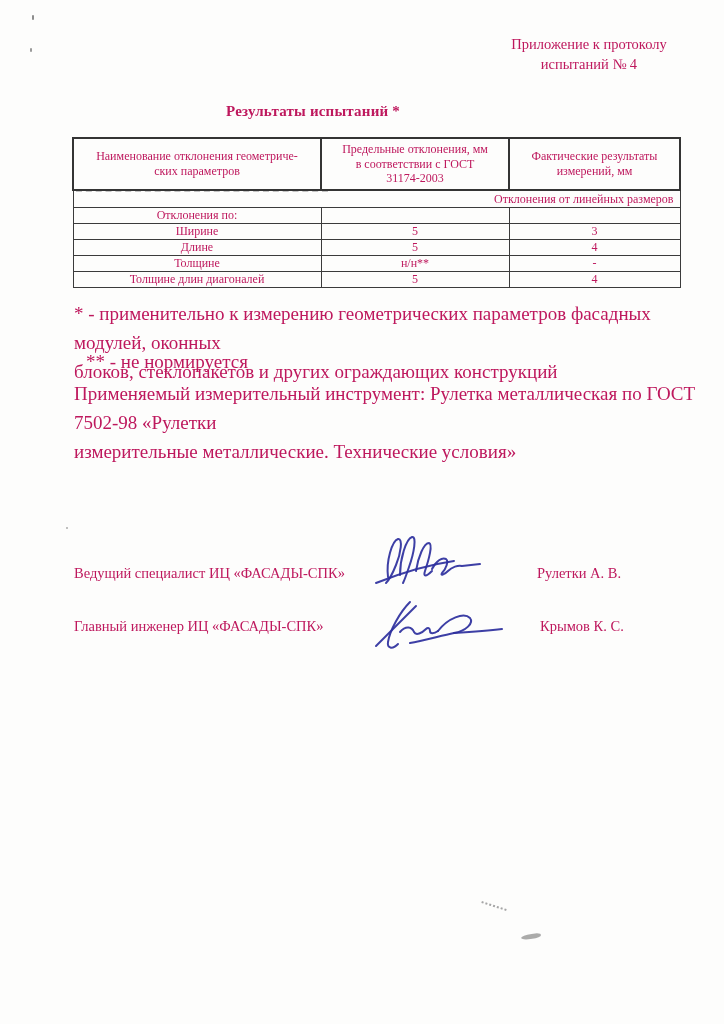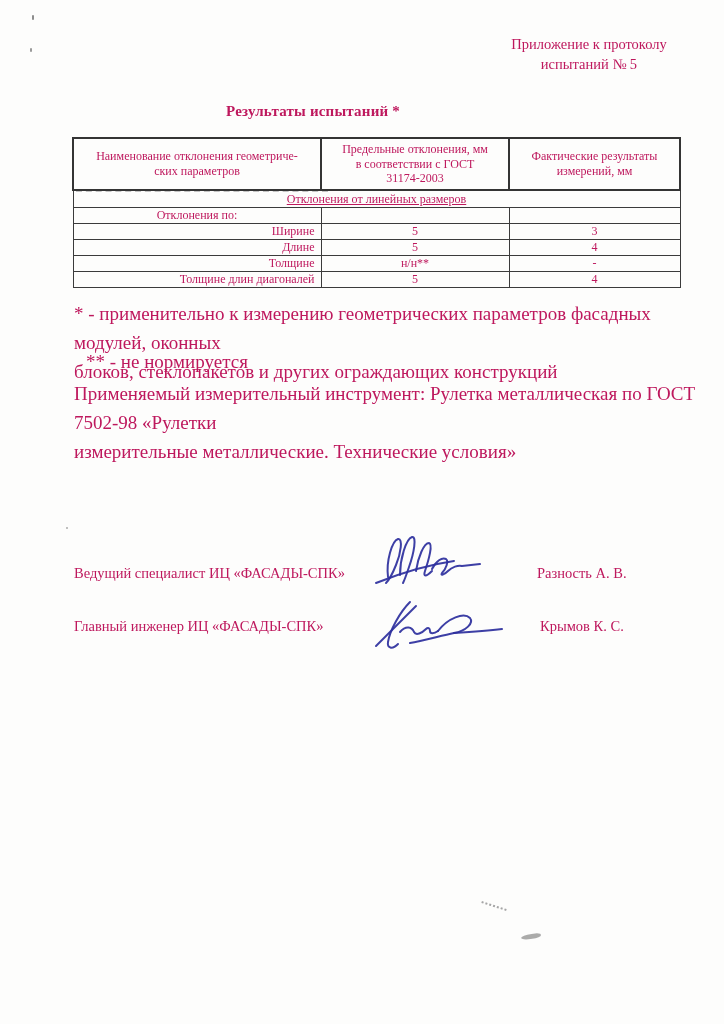--- a/index.html
+++ b/index.html
@@ -38,24 +38,24 @@
     border:2px solid #343434;
     font-weight:normal; text-align:center;
     white-space:pre-line; line-height:1.22; padding:3px 4px;
     height:48px;
   }
   .results-table td {
     border:1px solid #3b3b3b;
     padding:0 6px; height:16px; line-height:1.1;
   }
   .results-table tr.section-row td {
-    text-align:center; height:18px; border-top:2px solid #343434;text-decoration:underline;
+    text-align:right; height:18px; border-top:2px solid #343434;
   }
   .results-table td.c { text-align:center; }
-  .results-table td.name { text-align:right; }
+  .results-table td.name { text-align:center; }
   .results-table tr.subhead-row td.name { text-align:center; }
 
   
   .note {
     position:absolute; left:74px; width:640px;
     font-size:19px; line-height:1.52; white-space:pre-line;
   }
   .note1 { top:300px; }
   .note2 { top:348px;margin-left:12px; }
   .instrument { top:380px; }
@@ -94,21 +94,21 @@
     border-top:2px dashed #c3c3c3;
   }
 </style>
 </head>
 <body>
 
 <div class="page">
 
   <div class="corner-note">
     <div>Приложение к протоколу</div>
-    <div>испытаний № 5</div>
+    <div>испытаний № 4</div>
   </div>
 
   <div class="doc-title">Результаты испытаний *</div>
 
   <div class="table-artifact"></div>
 
   <table class="results-table">
     <colgroup>
       <col style="width:248px">
         <col style="width:188px">
@@ -164,21 +164,21 @@
 измерительные металлические. Технические условия»</div>
 
   <div class="sig-text sig-role-1">Ведущий специалист ИЦ «ФАСАДЫ-СПК»</div>
   <svg class="sig-svg sig-svg-1" width="118" height="60" viewBox="0 0 118 60">
     <path d="M14,46 C12,30 18,10 24,8 C29,7 27,22 22,34 C18,44 14,50 12,52"></path>
     <path d="M26,44 C26,28 32,8 38,6 C43,5 40,22 35,36 C32,45 30,50 29,52"></path>
     <path d="M42,40 C44,26 50,12 55,12 C59,13 55,28 51,40 C49,46 52,46 58,40"></path>
     <path d="M58,38 C62,30 68,26 72,28 C75,30 72,38 68,42 C66,45 70,44 74,40 C78,36 84,34 88,35 L106,33"></path>
     <path d="M2,52 C22,44 52,34 80,30"></path>
   </svg>
-  <div class="sig-text sig-name-1">Разность А. В.</div>
+  <div class="sig-text sig-name-1">Рулетки А. В.</div>
 
   <div class="sig-text sig-role-2">Главный инженер ИЦ «ФАСАДЫ-СПК»</div>
   <svg class="sig-svg sig-svg-2" width="142" height="52" viewBox="0 0 142 52">
     <path d="M42,2 C32,12 22,30 20,42 C19,48 24,50 30,44"></path>
     <path d="M8,46 C22,32 38,16 48,6"></path>
     <path d="M32,32 C38,25 44,27 46,32 C48,36 54,33 58,29 C60,27 62,28 62,31 C62,34 66,34 70,31"></path>
     <path d="M70,31 C80,18 96,12 102,18 C106,23 98,31 86,33 C72,36 54,41 42,43"></path>
     <path d="M86,33 C102,32 118,31 134,29"></path>
   </svg>
   <div class="sig-text sig-name-2">Крымов К. С.</div>

